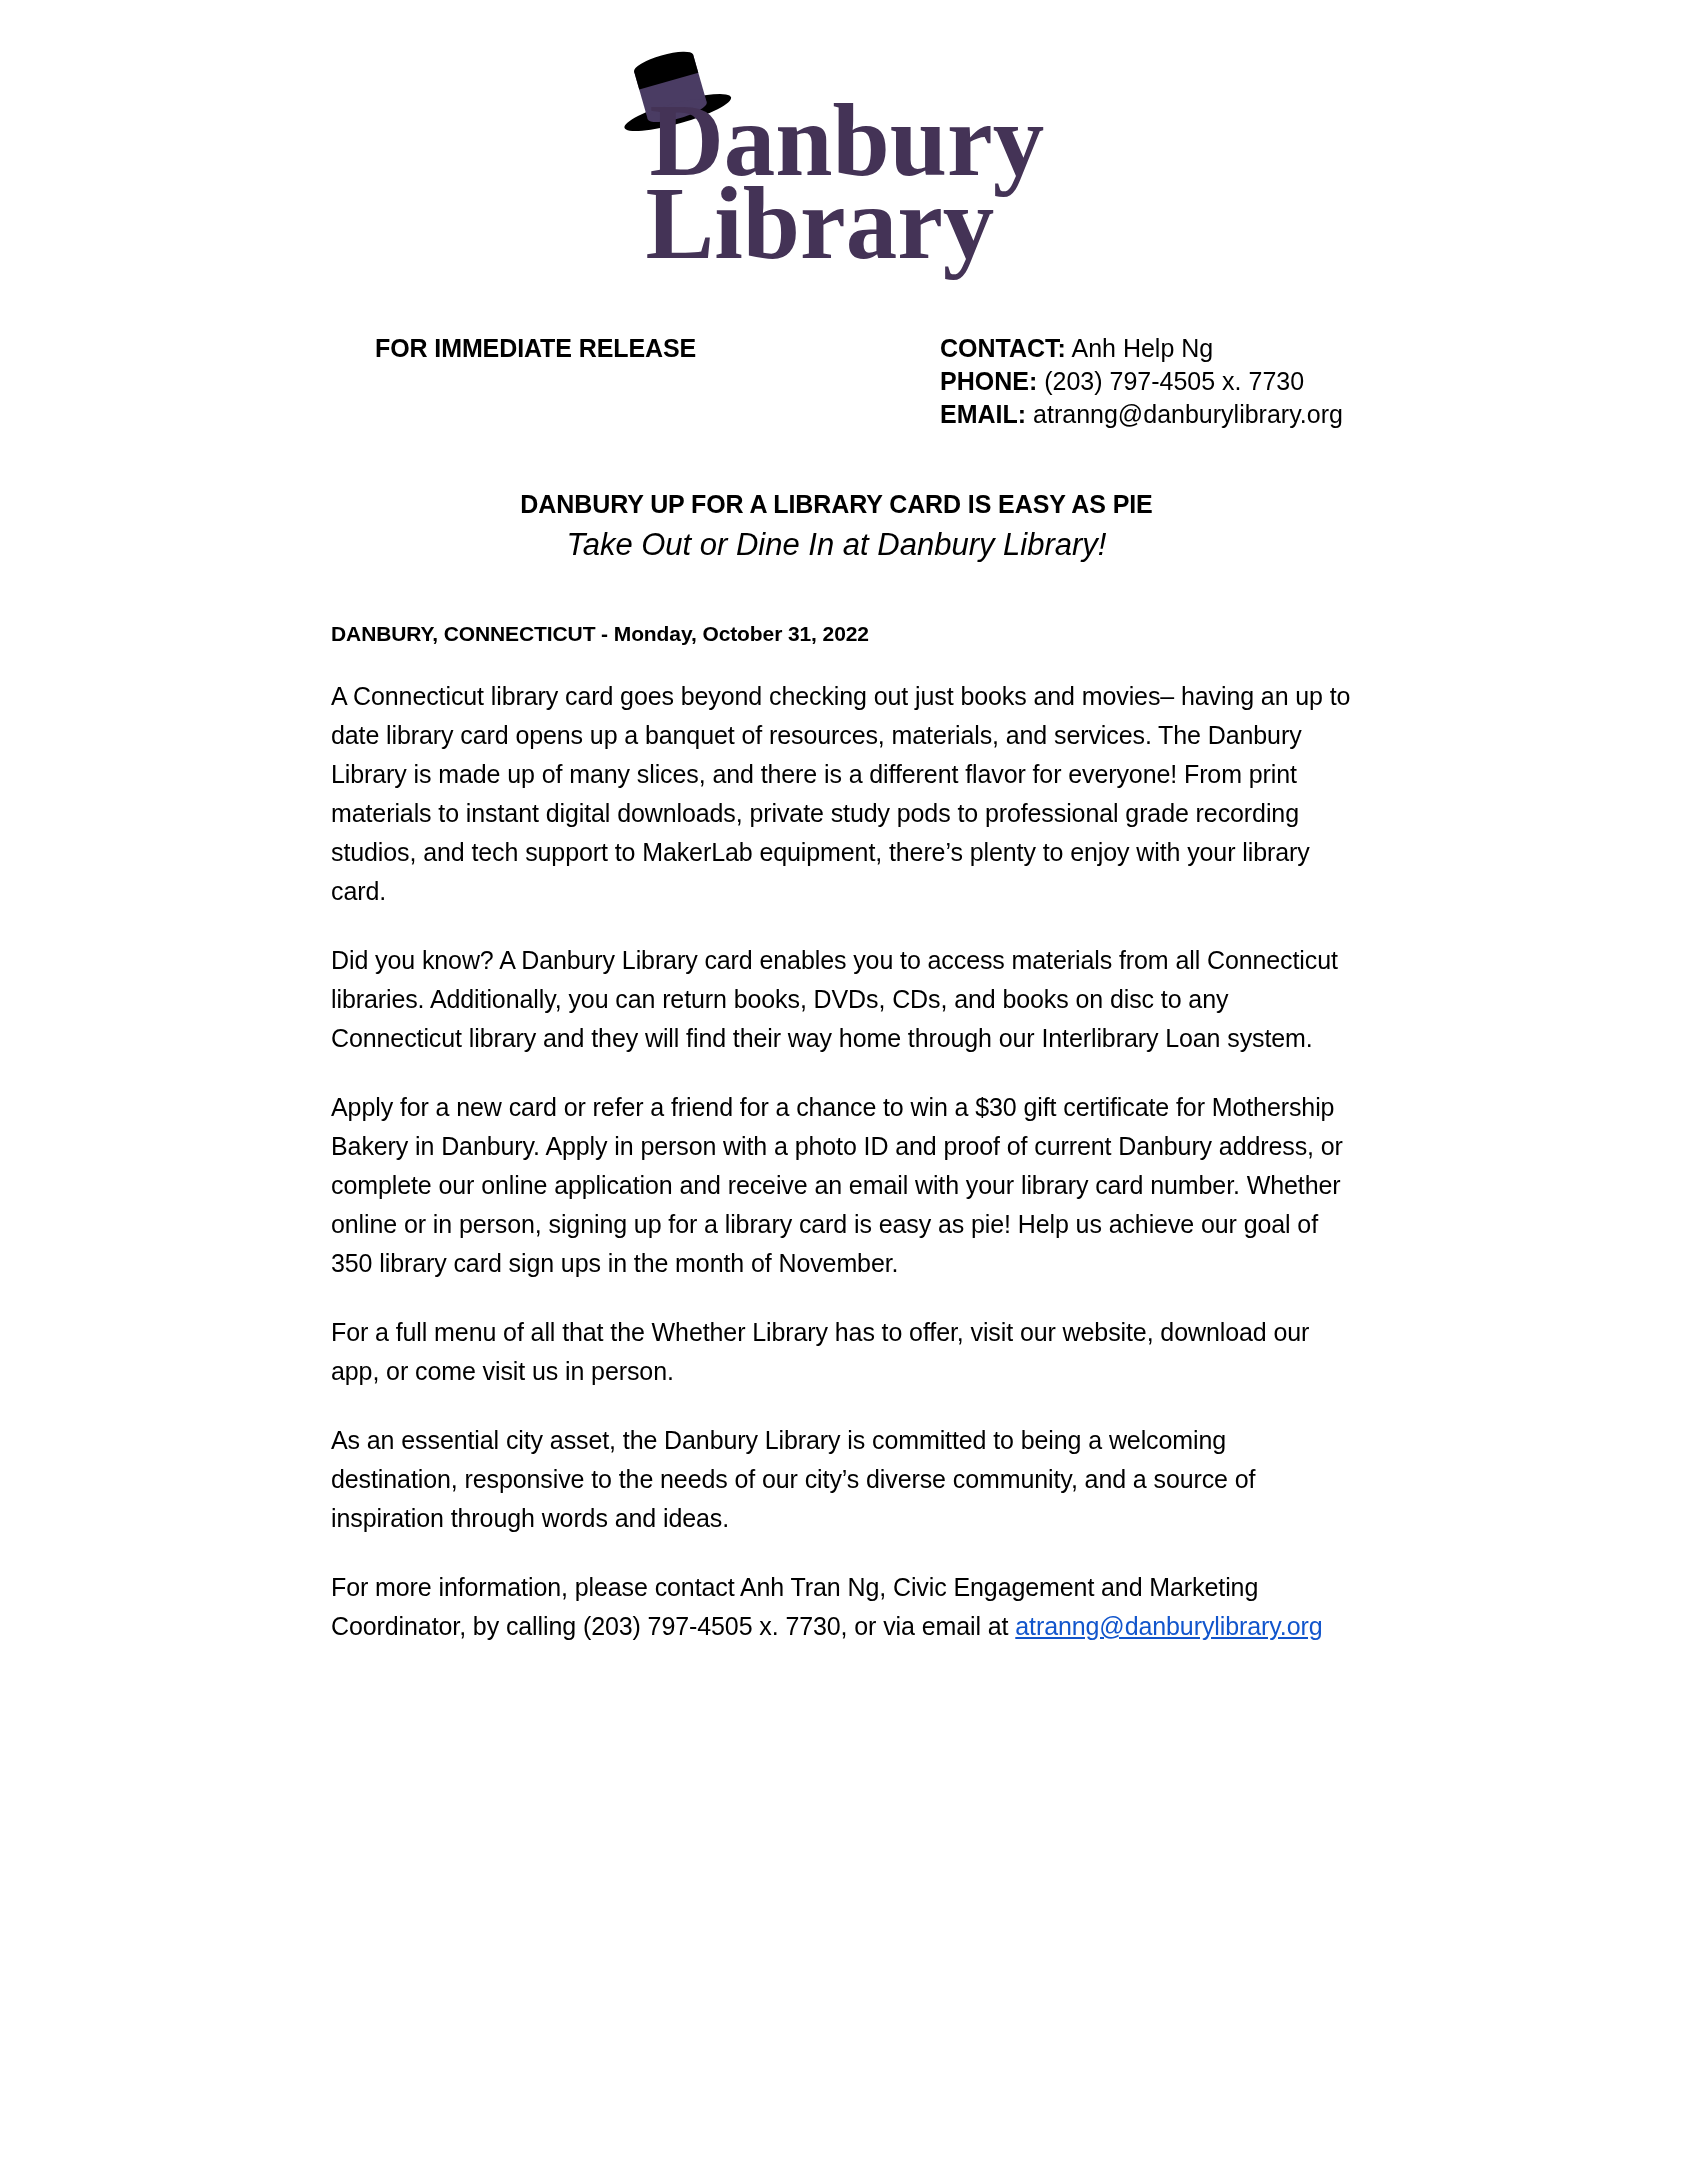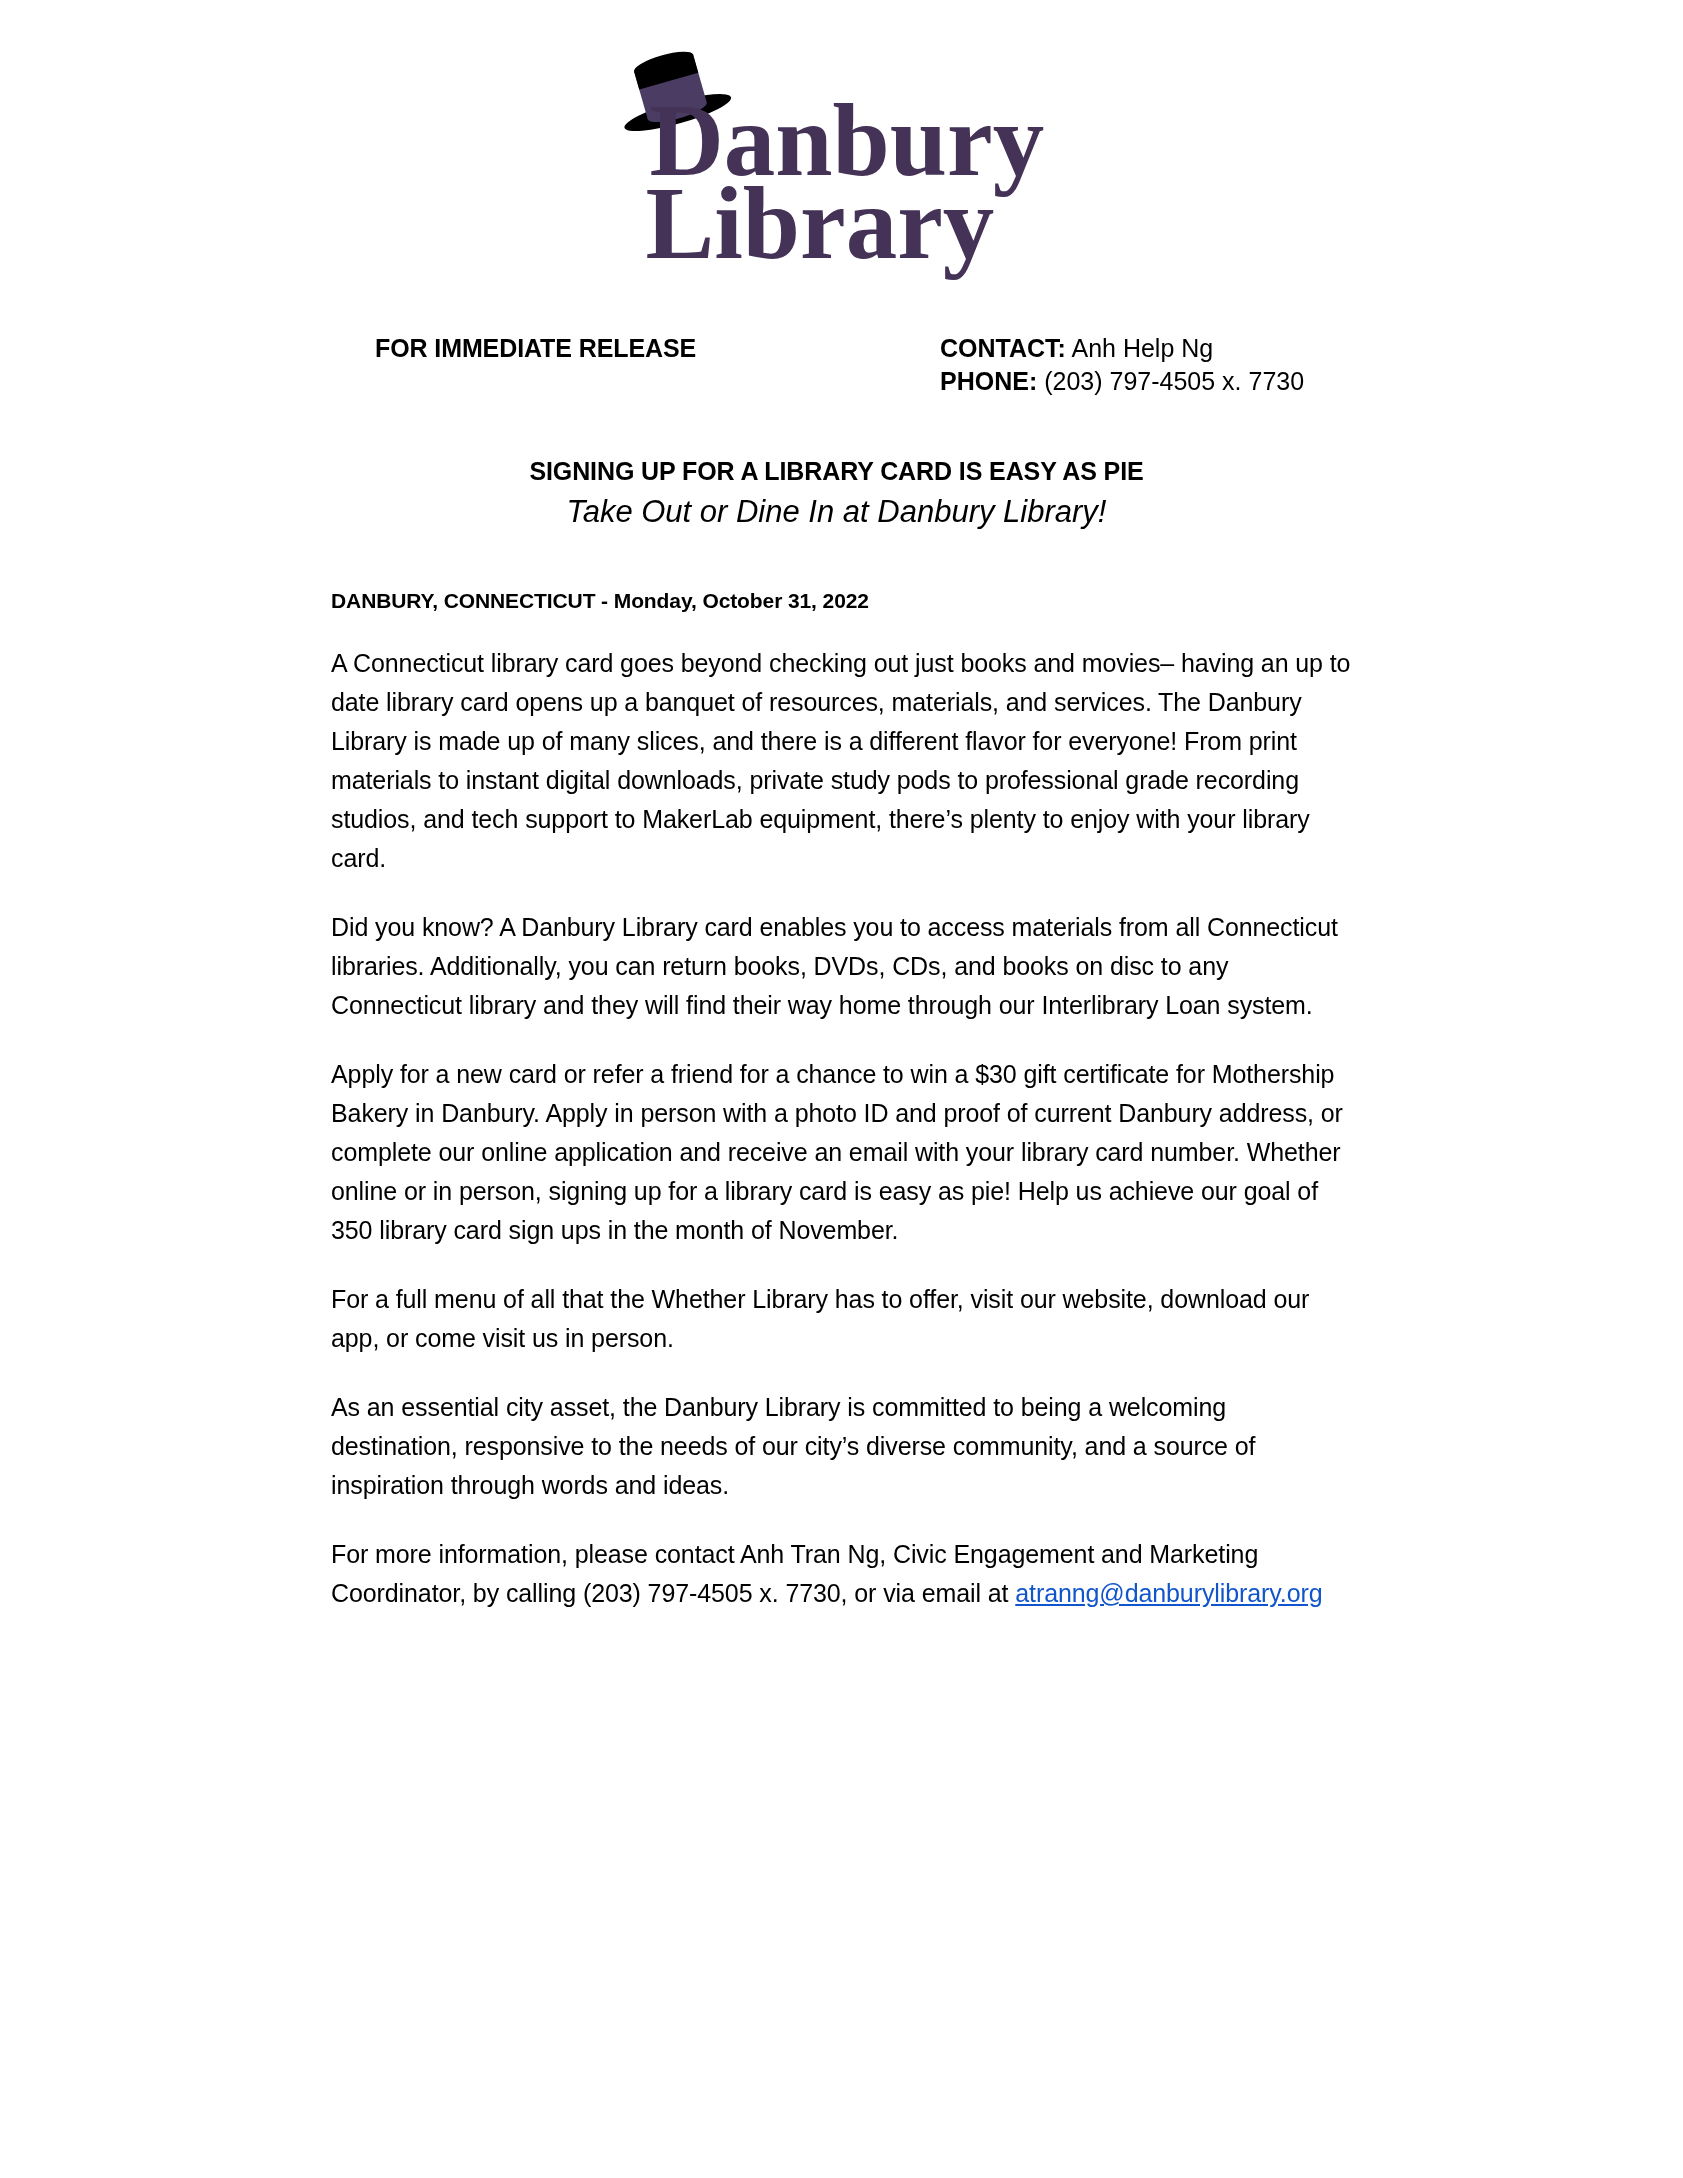--- a/index.html
+++ b/index.html
@@ -156,25 +156,29 @@
 
       <div class="contact-block">
         <div class="contact-line">
           <b>CONTACT:</b>
           <span>Anh Help Ng</span>
         </div>
         <div class="contact-line">
           <b>PHONE:</b>
           <span>(203) 797-4505 x. 7730</span>
         </div>
+        <div class="contact-line">
+          <b>EMAIL:</b>
+          <span>atranng@danburylibrary.org</span>
+        </div>
       </div>
     </div>
 
     <div class="title-block">
-      <div class="headline">SIGNING UP FOR A LIBRARY CARD IS EASY AS PIE</div>
+      <div class="headline">DANBURY UP FOR A LIBRARY CARD IS EASY AS PIE</div>
       <div class="subhead">Take Out or Dine In at Danbury Library!</div>
     </div>
 
     <div class="dateline">DANBURY, CONNECTICUT - Monday, October 31, 2022</div>
 
     <div class="body-copy">
       <p class="para">A Connecticut library card goes beyond checking out just books and movies– having an up to date library card opens up a banquet of resources, materials, and services. The Danbury Library is made up of many slices, and there is a different flavor for everyone! From print materials to instant digital downloads, private study pods to professional grade recording studios, and tech support to MakerLab equipment, there’s plenty to enjoy with your library card.</p>
       <p class="para">Did you know? A Danbury Library card enables you to access materials from all Connecticut libraries. Additionally, you can return books, DVDs, CDs, and books on disc to any Connecticut library and they will find their way home through our Interlibrary Loan system.</p>
       <p class="para">Apply for a new card or refer a friend for a chance to win a $30 gift certificate for Mothership Bakery in Danbury. Apply in person with a photo ID and proof of current Danbury address, or complete our online application and receive an email with your library card number. Whether online or in person, signing up for a library card is easy as pie! Help us achieve our goal of 350 library card sign ups in the month of November.</p>
       <p class="para">For a full menu of all that the Whether Library has to offer, visit our website, download our app, or come visit us in person.</p>

